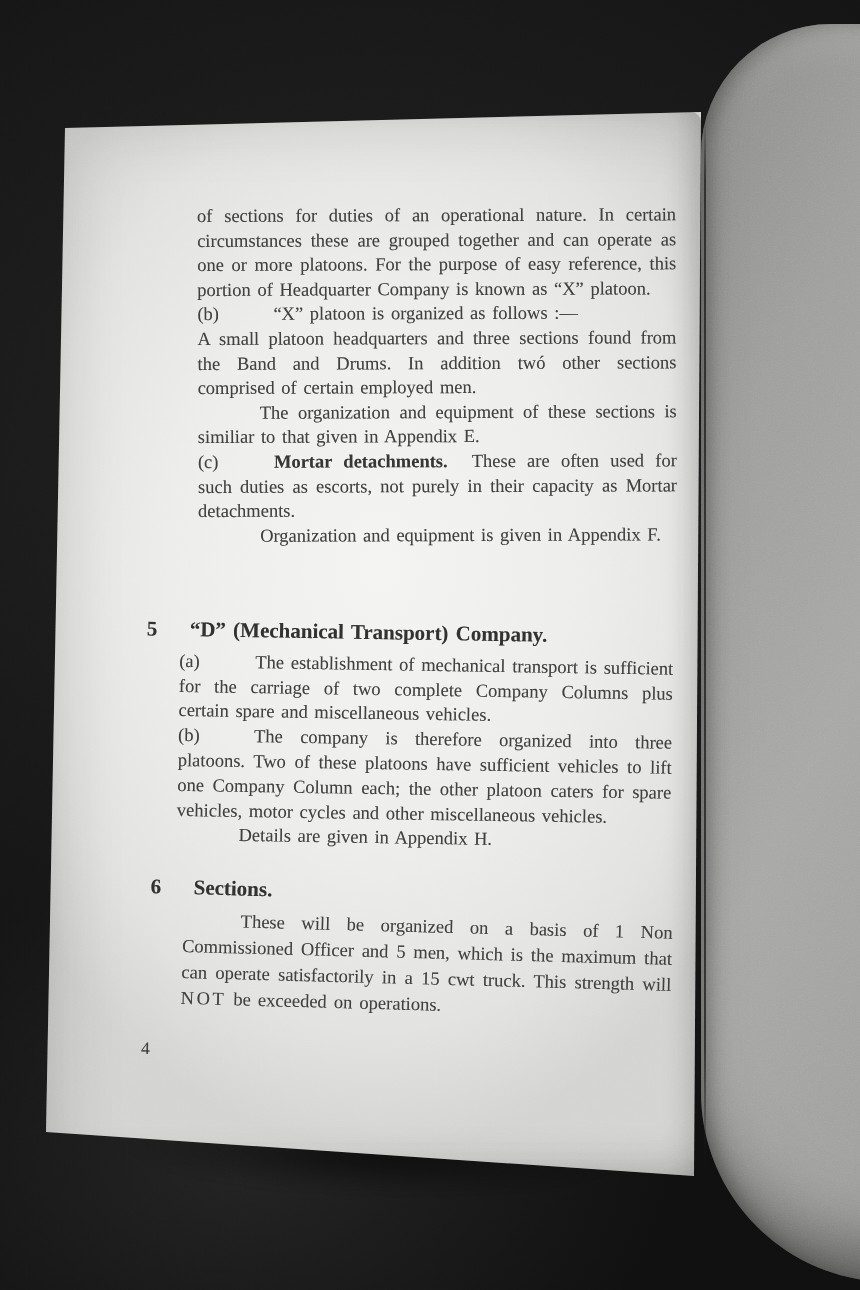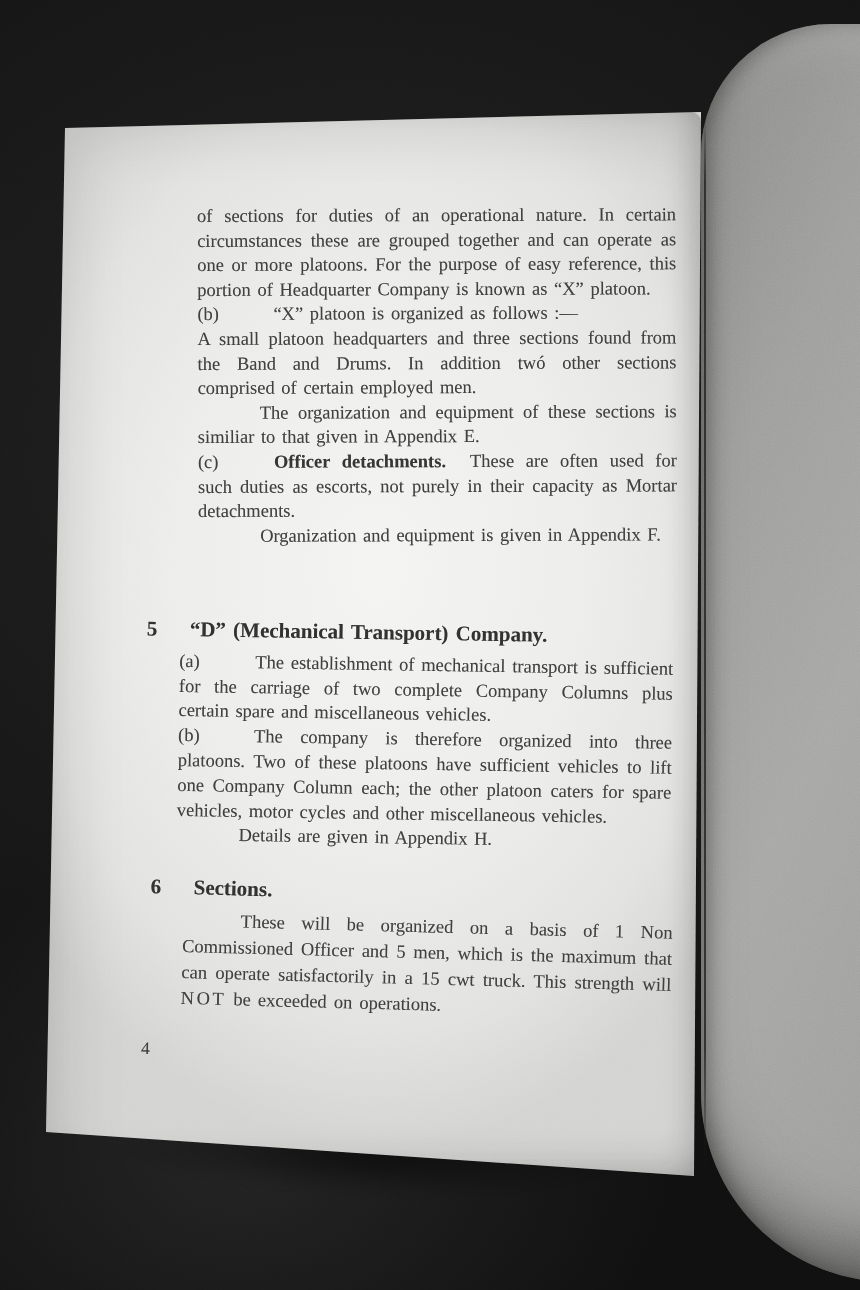--- a/index.html
+++ b/index.html
@@ -88,21 +88,21 @@
     <div class="sheen"></div>
 
     <div class="block block-cont">
       <p>of sections for duties of an operational nature.  In certain circumstances these are grouped together and can operate as one or more platoons.  For the purpose of easy reference, this portion of Headquarter Company is known as “X” platoon.</p>
       <div class="labelline">
         <span class="plabel">(b)</span><span>“X” platoon is organized as follows :—</span>
       </div>
       <p>A small platoon headquarters and three sections found from the Band and Drums.  In addition twó other sections comprised of certain employed men.</p>
       <p class="indent">The organization and equipment of these sections is similiar to that given in Appendix E.</p>
       <p>
-        <span class="plabel">(c)</span><span class="lead">Officer detachments.</span><span>These are often used for such duties as escorts, not purely in their capacity as Mortar detachments.</span>
+        <span class="plabel">(c)</span><span class="lead">Mortar detachments.</span><span>These are often used for such duties as escorts, not purely in their capacity as Mortar detachments.</span>
       </p>
       <p class="indent">Organization and equipment is given in Appendix F.</p>
     </div>
 
     <div class="block block-s5">
       <h2 class="sec-heading">
         <span class="sec-num">5</span><span>“D” (Mechanical Transport) Company.</span>
       </h2>
       <p>
         <span class="plabel">(a)</span><span>The establishment of mechanical transport is sufficient for the carriage of two complete Company Columns plus certain spare and miscellaneous vehicles.</span>

